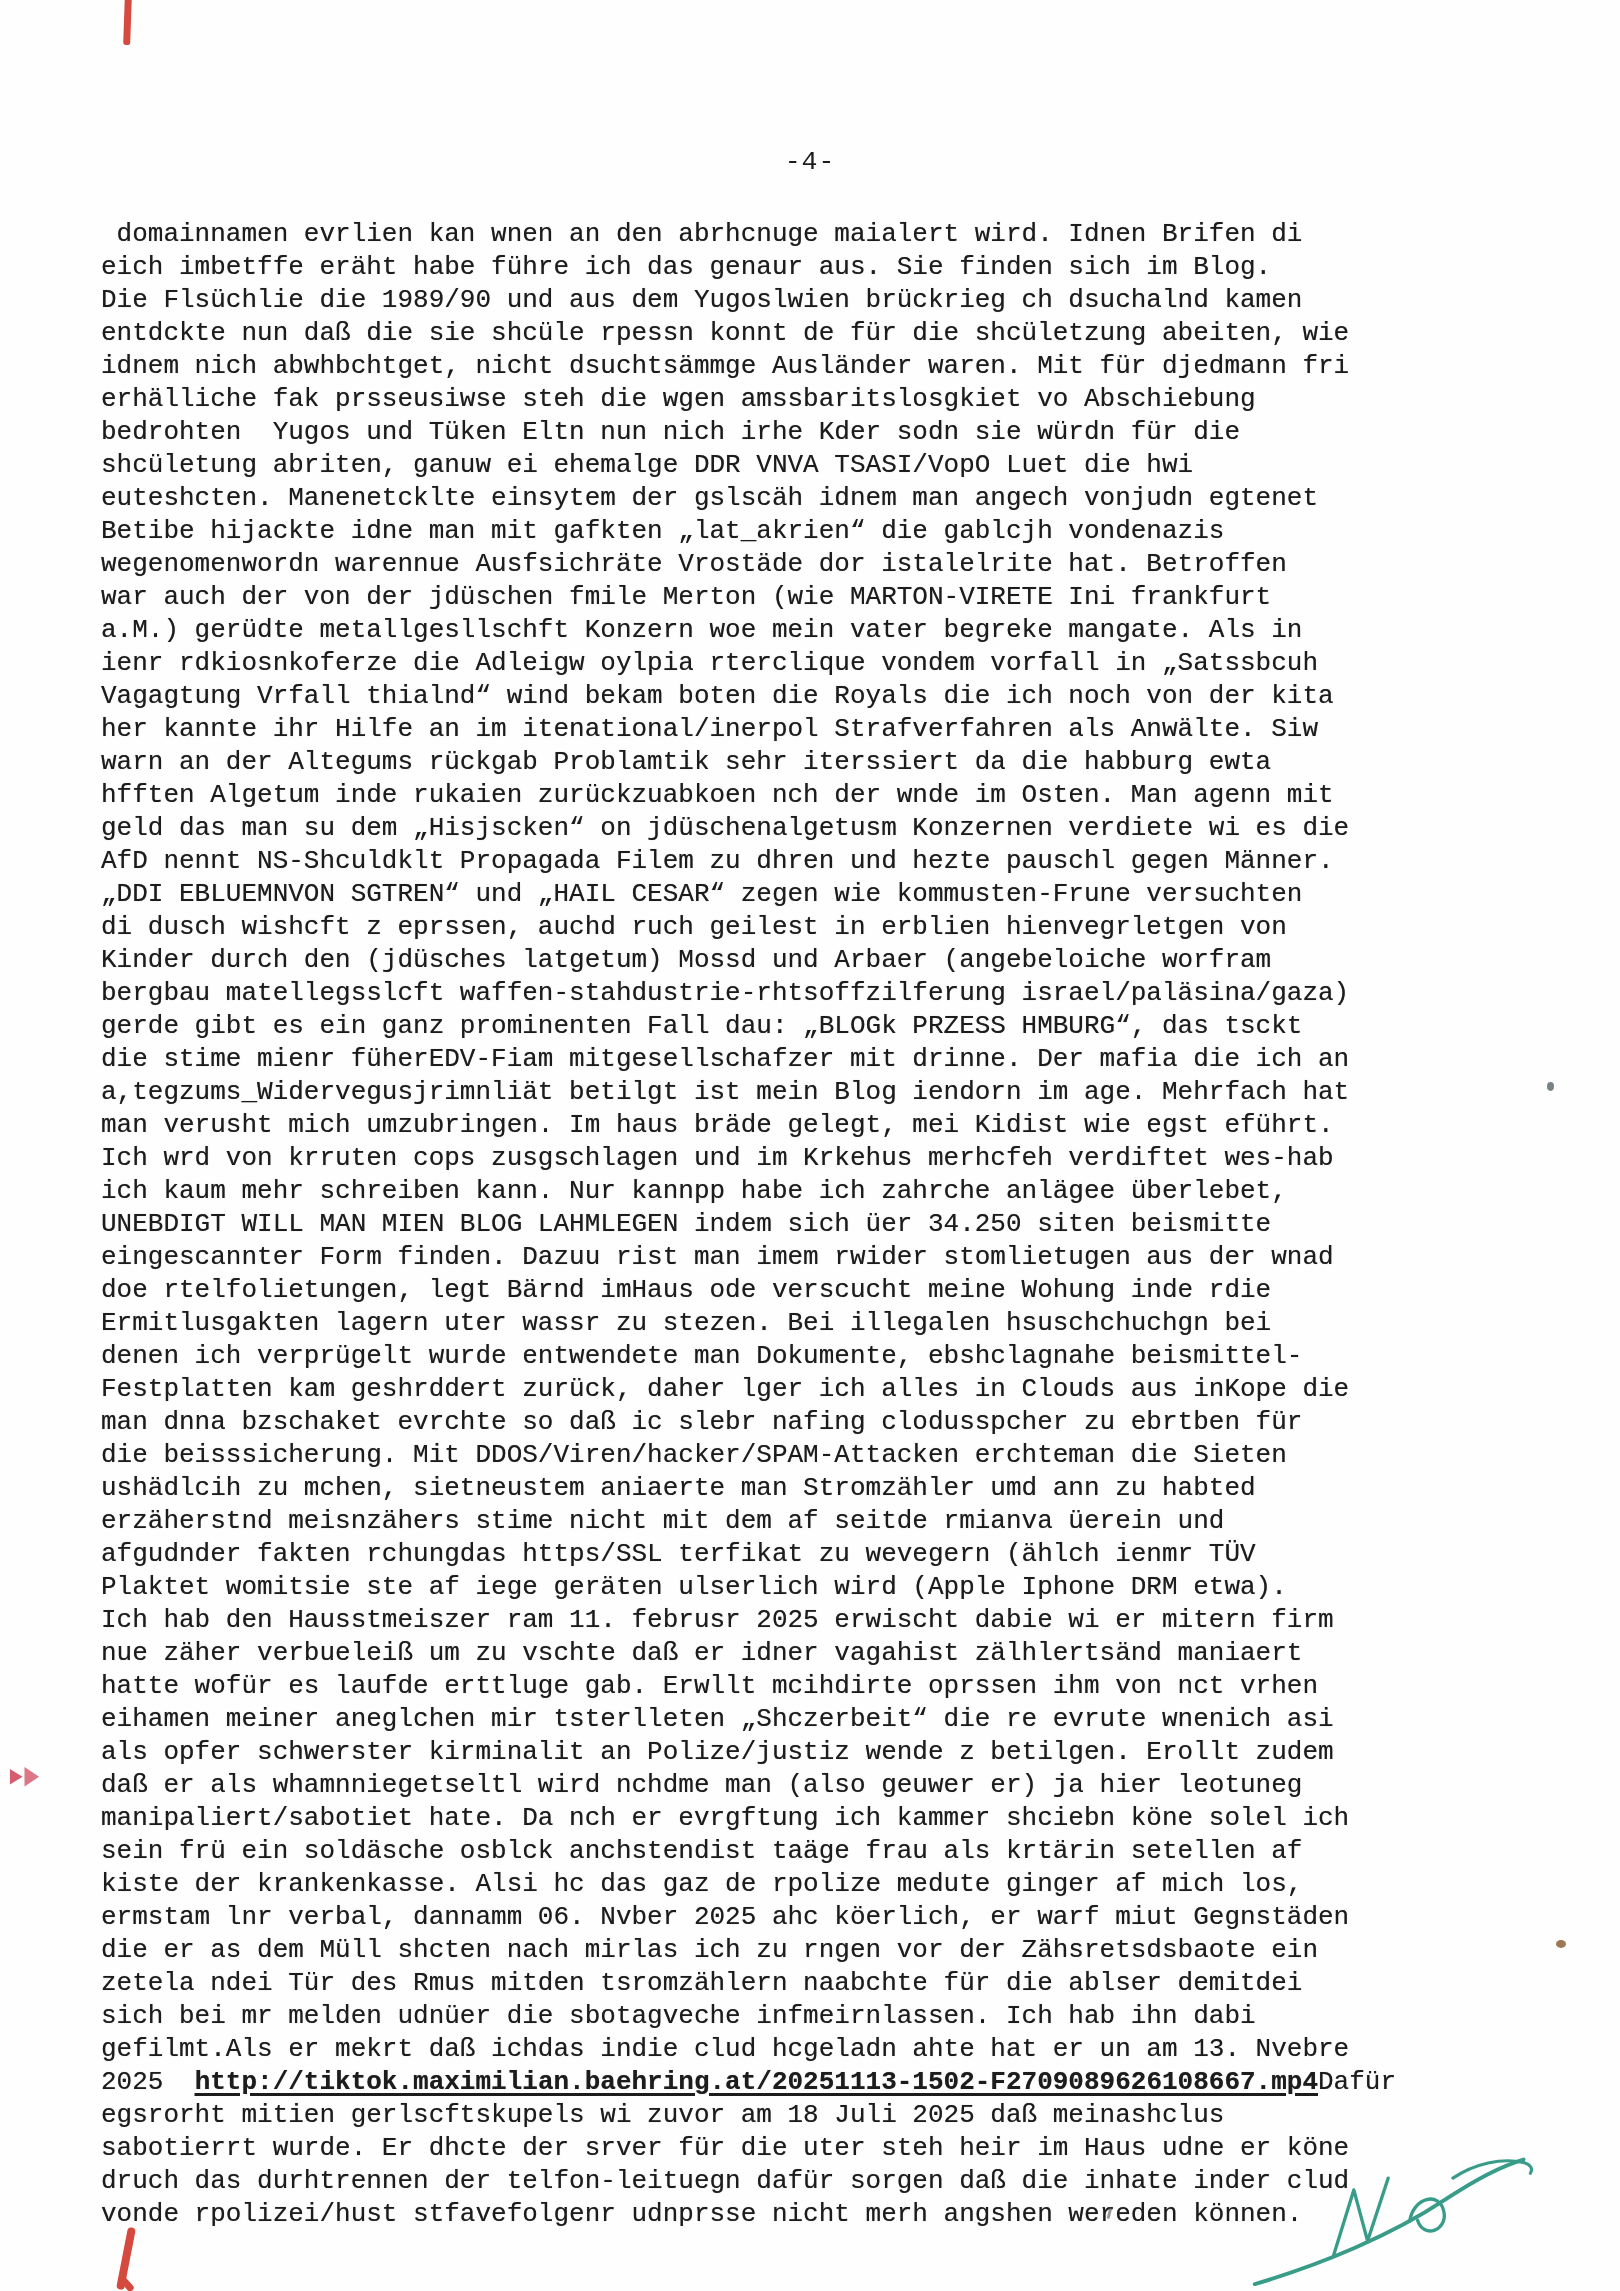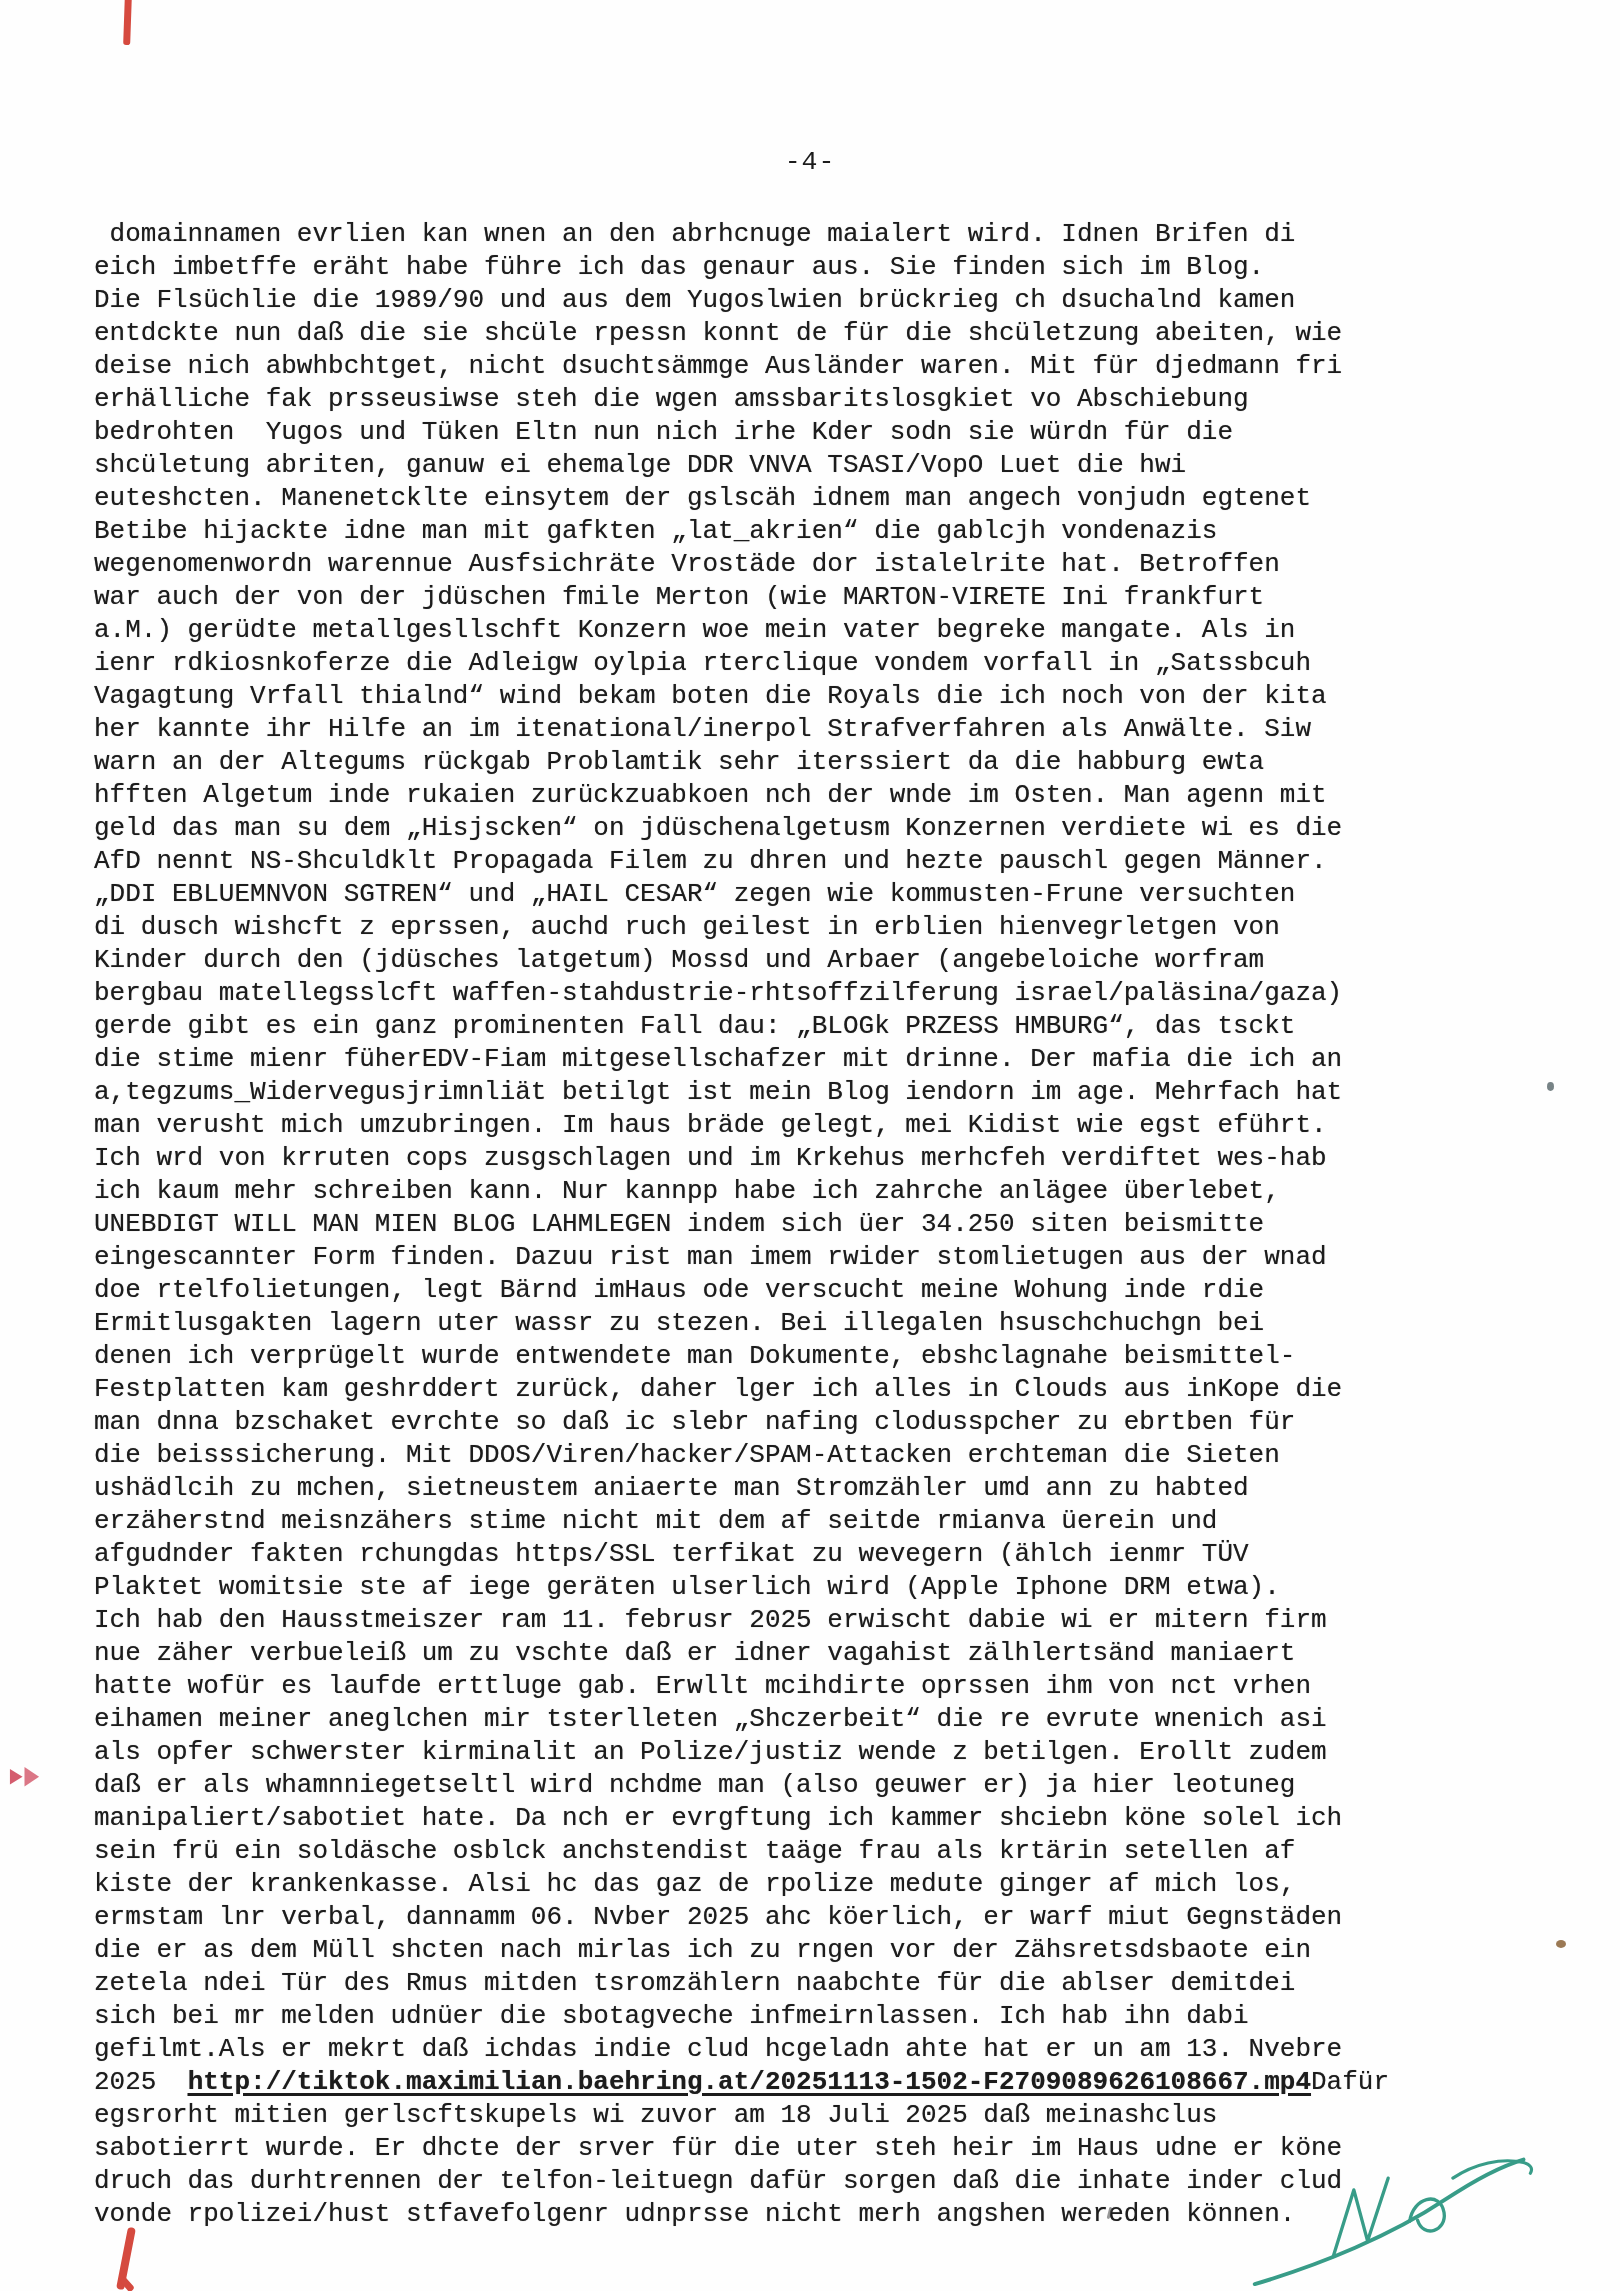--- a/index.html
+++ b/index.html
@@ -20,21 +20,21 @@
   .page-number{
     position:absolute;
     left:0;right:0;top:147px;
     text-align:center;
     font-size:26.5px;
     letter-spacing:1px;
     color:var(--ink);
   }
   .body-text{
     position:absolute;
-    left:94px;top:218px;
+    left:101px;top:218px;
     width:1470px;
   }
   .line{
     white-space:pre;
     font-size:26px;
     line-height:33px;
     color:var(--ink);
     text-shadow:0 0 0.7px rgba(20,20,20,0.55);
   }
   .line .url{
@@ -83,21 +83,21 @@
 
   <div class="red-bar-top"></div>
 
   <div class="page-number">-4-</div>
 
   <div class="body-text">
       <div class="line"> domainnamen evrlien kan wnen an den abrhcnuge maialert wird. Idnen Brifen di</div>
       <div class="line">eich imbetffe eräht habe führe ich das genaur aus. Sie finden sich im Blog.</div>
       <div class="line">Die Flsüchlie die 1989/90 und aus dem Yugoslwien brückrieg ch dsuchalnd kamen</div>
       <div class="line">entdckte nun daß die sie shcüle rpessn konnt de für die shcületzung abeiten, wie</div>
-      <div class="line">deise nich abwhbchtget, nicht dsuchtsämmge Ausländer waren. Mit für djedmann fri</div>
+      <div class="line">idnem nich abwhbchtget, nicht dsuchtsämmge Ausländer waren. Mit für djedmann fri</div>
       <div class="line">erhälliche fak prsseusiwse steh die wgen amssbaritslosgkiet vo Abschiebung</div>
       <div class="line">bedrohten  Yugos und Tüken Eltn nun nich irhe Kder sodn sie würdn für die</div>
       <div class="line">shcületung abriten, ganuw ei ehemalge DDR VNVA TSASI/VopO Luet die hwi</div>
       <div class="line">euteshcten. Manenetcklte einsytem der gslscäh idnem man angech vonjudn egtenet</div>
       <div class="line">Betibe hijackte idne man mit gafkten „lat_akrien“ die gablcjh vondenazis</div>
       <div class="line">wegenomenwordn warennue Ausfsichräte Vrostäde dor istalelrite hat. Betroffen</div>
       <div class="line">war auch der von der jdüschen fmile Merton (wie MARTON-VIRETE Ini frankfurt</div>
       <div class="line">a.M.) gerüdte metallgesllschft Konzern woe mein vater begreke mangate. Als in</div>
       <div class="line">ienr rdkiosnkoferze die Adleigw oylpia rterclique vondem vorfall in „Satssbcuh</div>
       <div class="line">Vagagtung Vrfall thialnd“ wind bekam boten die Royals die ich noch von der kita</div>

